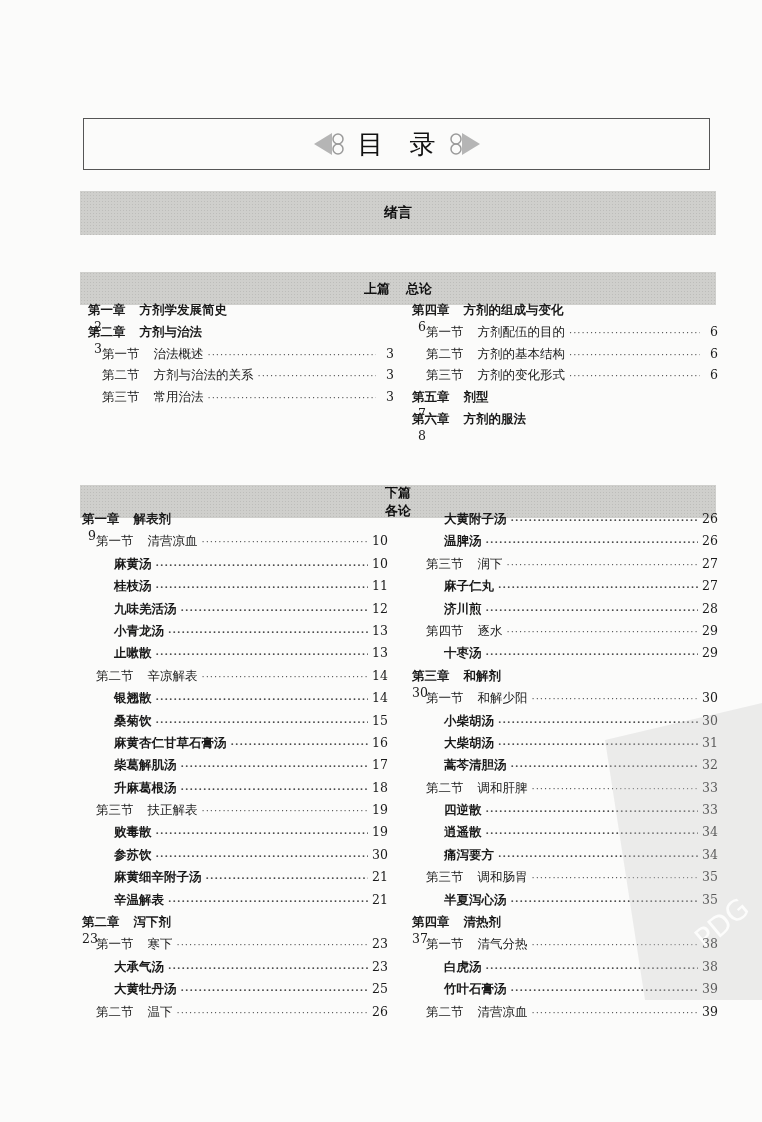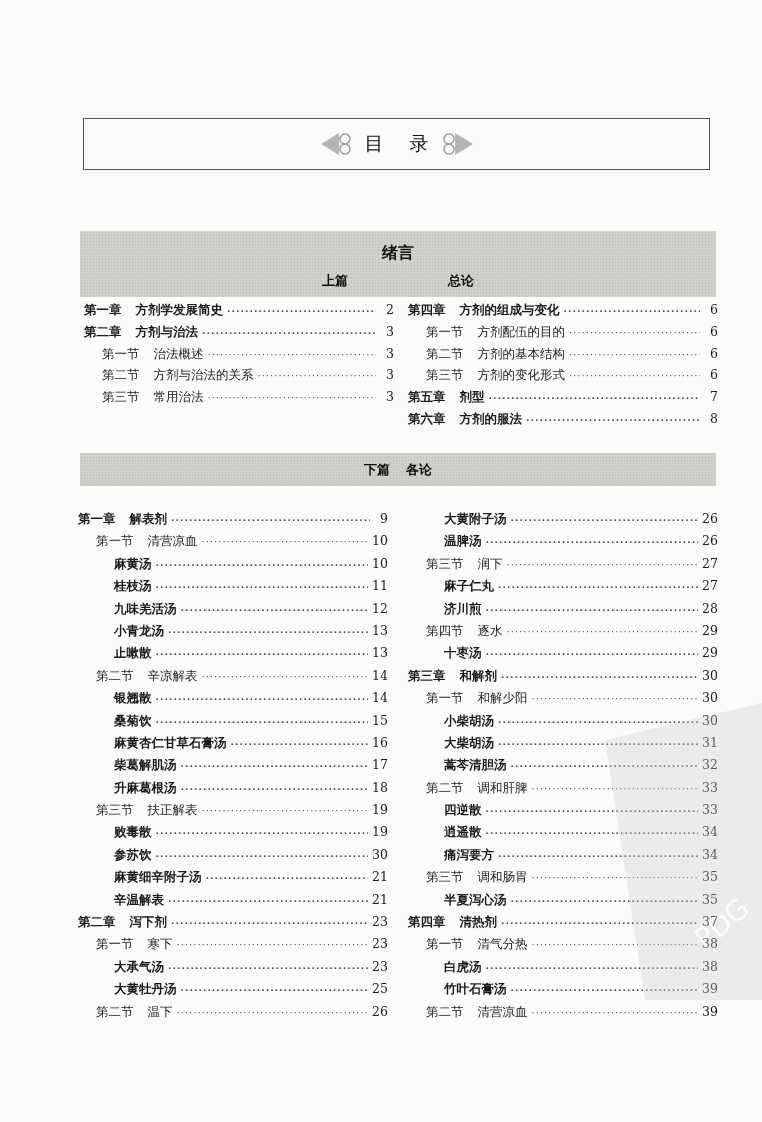--- a/index.html
+++ b/index.html
@@ -17,46 +17,46 @@
       box-sizing: border-box;
       display: flex; align-items: center; justify-content: center;
     }
     .title-inner { display: flex; align-items: center; gap: 0; }
     .orn {
       width: 36px; height: 30px; position: relative;
     }
     .orn svg { width: 36px; height: 30px; }
     .title-text {
       font-family: "DejaVu Sans", "Liberation Sans", sans-serif;
-      font-size: 19px; letter-spacing: 26px; margin-right: -26px;
+      font-size: 26px; letter-spacing: 26px; margin-right: -26px;
       padding: 0 10px; color: #111;
     }
     .band {
       position: absolute; left: 80px; width: 636px;
       background: #cfcfcc;
       background-image: radial-gradient(#bdbdba 0.8px, transparent 0.9px);
       background-size: 3px 3px;
       display: flex; align-items: center; justify-content: center;
       font-family: "DejaVu Sans", "Liberation Sans", sans-serif;
       font-weight: bold; color: #111;
     }
-    .band.intro { top: 191px; height: 44px; font-size: 16px; margin-top: 40px; }
+    .band.intro { top: 191px; height: 44px; font-size: 14px; }
     .band.part { height: 33px; font-size: 13px; }
-    .band.part1 { top: 264px; gap: 42px; }
-    .band.part2 { top: 453px; }
+    .band.part1 { top: 272px; }
+    .band.part2 { top: 485px; flex-direction: column; }
     .band .gap { display: inline-block; width: 16px; }
 
     .col {
       position: absolute; width: 310px;
     }
     .toc-row {
       display: flex; align-items: baseline;
       height: 22.4px; font-size: 12.5px; white-space: nowrap;
     }
-    .toc-row.lvl1 { padding-left: 0; font-weight: bold; }
+    .toc-row.lvl1 { padding-left: 0; font-weight: bold; flex-direction: column; }
     .toc-row.lvl2 { padding-left: 18px; }
     .toc-row.lvl3 { padding-left: 36px; font-weight: bold; }
     .toc-row .lab { flex: 0 0 auto; }
     .toc-row .lab .num { margin-right: 14px; }
     .toc-row .dots {
       flex: 1 1 auto; overflow: hidden; margin: 0 4px;
       color: #444; letter-spacing: 1px; font-size: 10px;
     }
     .toc-row .dots::before {
       content: "··························································································";

